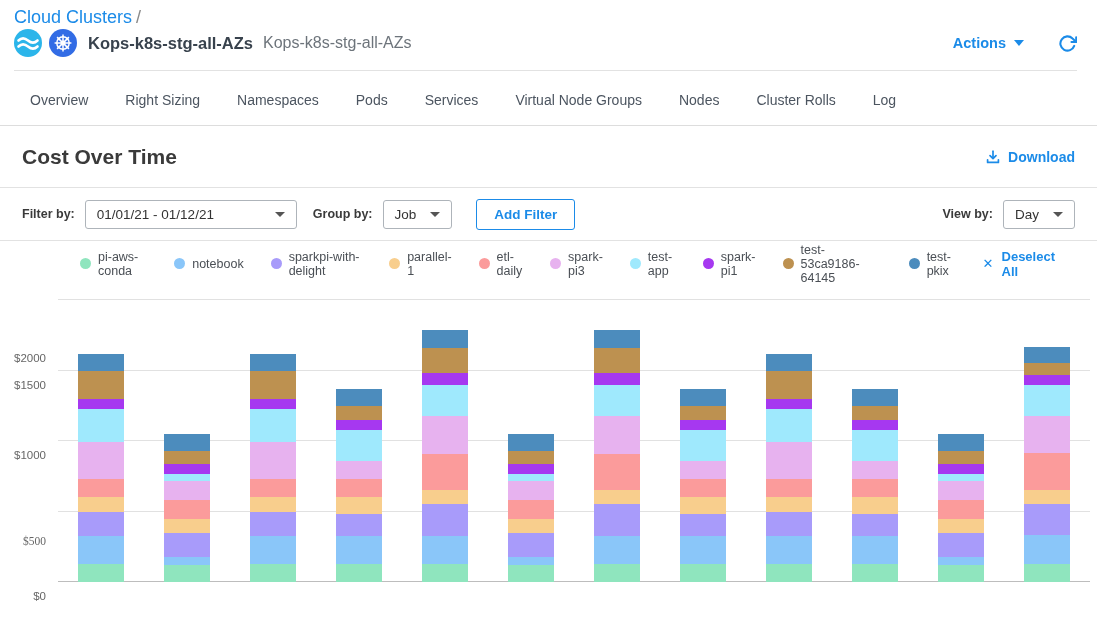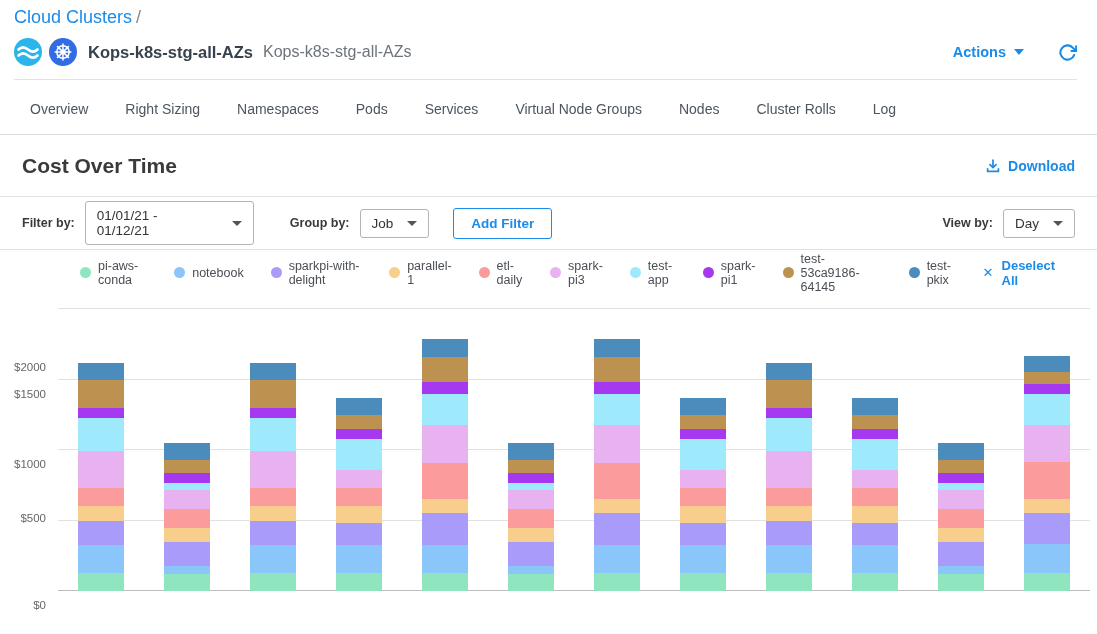--- a/index.html
+++ b/index.html
@@ -4,21 +4,21 @@
 <style>
   * { margin:0; padding:0; box-sizing:border-box; }
   html,body { background:#fff; width:1097px; height:634px; overflow:hidden;
     font-family:"Liberation Sans","DejaVu Sans",sans-serif; color:#333; }
 
   
   .header { padding:8px 20px 0 14px; }
   .breadcrumb { font-size:18px; line-height:18px; }
   .breadcrumb a { color:#1b8be8; text-decoration:none; cursor:pointer; }
   .breadcrumb .sep { color:#8a8a8a; margin-left:4px; }
-  .title-row { margin-top:12px; display:flex; align-items:center;text-align:center; }
+  .title-row { margin-top:3px; display:flex; align-items:center;text-align:center; }
   .title-row .logo { width:28px; height:28px; margin-right:7px; flex:0 0 auto; }
   .cluster-title { font-size:16.5px; font-weight:700; color:#38424d; margin-left:4px; }
   .cluster-subtitle { font-size:16px; color:#6d747b; margin-left:10px; }
   .header-right { margin-left:auto; display:flex; align-items:center; gap:34px; }
   .actions-btn { display:flex; align-items:center; gap:8px; color:#1b8be8; font-weight:700;
     font-size:14.5px; cursor:pointer; }
   .caret { width:0; height:0; border-left:5px solid transparent; border-right:5px solid transparent;
     border-top:6px solid #1b8be8; }
   .refresh { cursor:pointer; display:flex; }
   .divider { height:1px; background:#e2e2e2; margin-top:13px; }
@@ -38,21 +38,21 @@
     font-size:14px; cursor:pointer; }
 
   
   .filter-row { height:53px; display:flex; align-items:center; padding:0 22px;
     border-bottom:1px solid #e2e2e2; }
   .flabel { font-size:12.5px; font-weight:700; color:#3a3a3a; margin-right:10px; white-space:nowrap; }
   .select { display:flex; align-items:center; justify-content:space-between; gap:14px;
     border:1px solid #aeb4ba; border-radius:3px; padding:6px 11px; font-size:13.5px; color:#333;
     cursor:pointer; background:#fff; }
   .select .caret { border-top-color:#555; border-top-width:5.5px; }
-  .date-select { width:169px; margin-right:36px;gap:28px; }
+  .date-select { width:212px; margin-right:16px;gap:28px; }
   .group-select { margin-right:24px; }
   .add-filter { border:1px solid #1b8be8; color:#1b8be8; background:#fff; font-weight:700;
     font-size:13.5px; border-radius:3px; padding:7px 17px; cursor:pointer;
     font-family:"Liberation Sans",sans-serif; }
   .view-by { margin-left:auto; display:flex; align-items:center; }
 
   
   .legend-row { height:45px; display:flex; align-items:center; padding:0 42px 0 80px; gap:27px; }
   .legend-item { display:flex; align-items:center; gap:7px; cursor:pointer; }
   .legend-dot { width:11px; height:11px; border-radius:50%; flex:0 0 auto; }
@@ -212,21 +212,21 @@
     </div>
     <div class="deselect">
       <span class="x">✕</span>
       <span>Deselect All</span>
     </div>
   </div>
 
 <div class="chart">
   <div class="ycol" id="ycol">
       <span class="ytick" style="top: 296px;">$0</span>
-      <span class="ytick" style="top: 209px;">$500</span>
+      <span class="ytick" style="top: 241px; font-family: Liberation Serif, serif;">$500</span>
       <span class="ytick" style="top: 155px;">$1000</span>
       <span class="ytick" style="top: 84.5px;">$1500</span>
       <span class="ytick" style="top: 14px; margin-top: 44px;">$2000</span>
     </div>
   <div class="plot-wrap">
     <div class="plot" id="plot">
         <div class="gridline zero" style="bottom: 0%;"></div>
         <div class="gridline" style="bottom: 25%;"></div>
         <div class="gridline" style="bottom: 50%;"></div>
         <div class="gridline" style="bottom: 75%;"></div>

